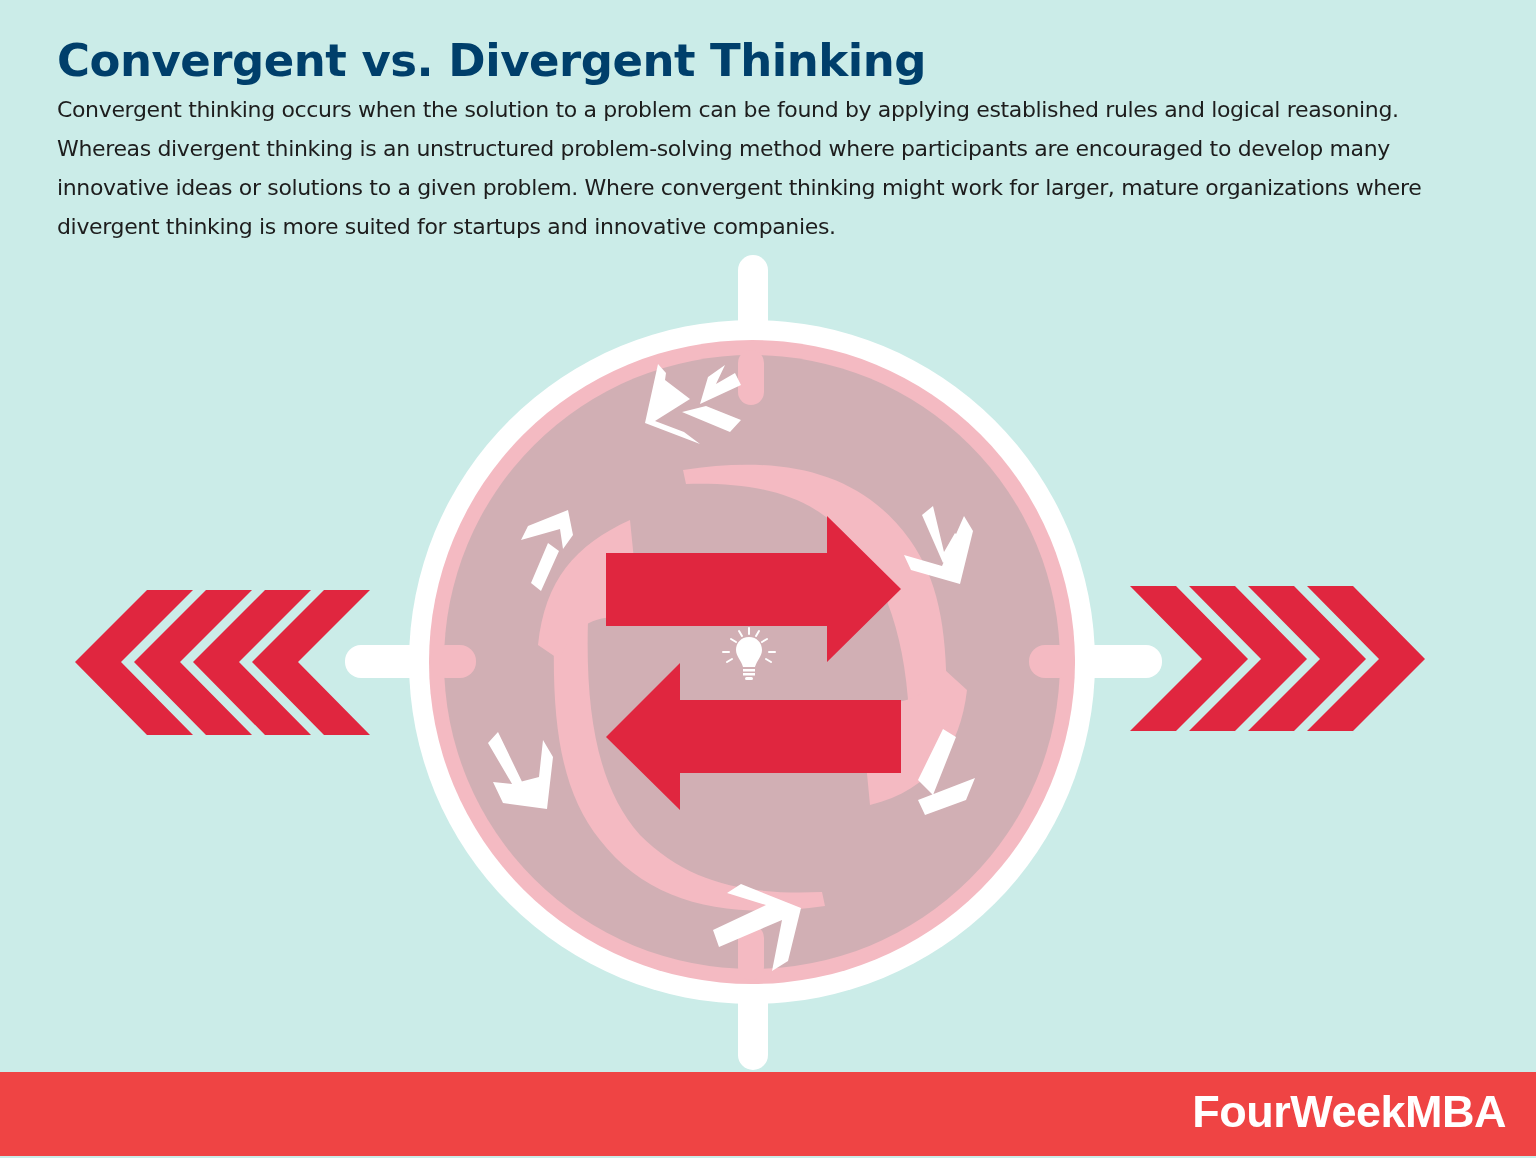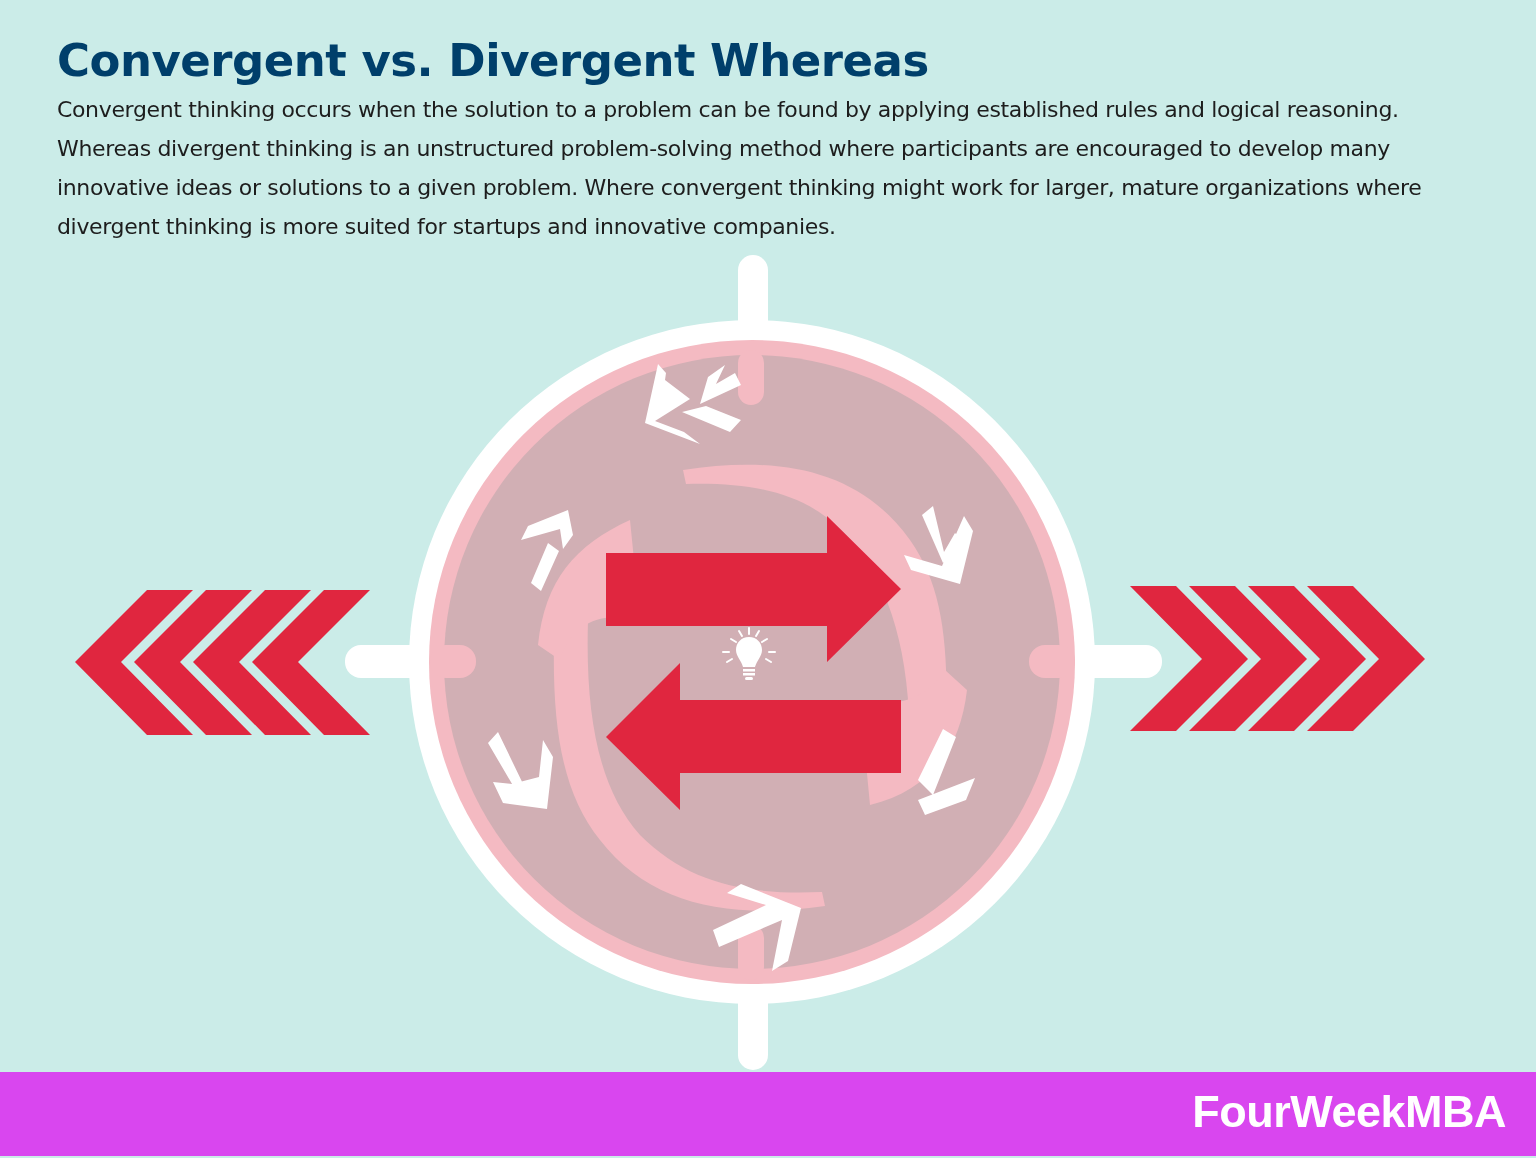--- a/index.html
+++ b/index.html
@@ -16,32 +16,32 @@
   }
   .desc {
     position: absolute; left: 57px; top: 90px; width: 1400px;
     font-family: "DejaVu Sans", sans-serif;
     font-size: 22px; line-height: 39px; color: #1d1d1d; margin: 0;
     letter-spacing: -0.35px;
   }
   .graphic { position: absolute; left: 0; top: 0; }
   .footer {
     position: absolute; left: 0; top: 1072px; width: 1536px; height: 84px;
-    background: #d946ef;
+    background: #ef4444;
   }
   .brand {
     position: absolute; right: 30px; top: 14px;
     font-family: "Liberation Sans", sans-serif; font-weight: bold;
     font-size: 45px; color: #ffffff; letter-spacing: -0.5px;
   }
 </style>
 </head>
 <body>
 
-<h1 class="title">Convergent vs. Divergent Whereas</h1>
+<h1 class="title">Convergent vs. Divergent Thinking</h1>
 <p class="desc">Convergent thinking occurs when the solution to a problem can be found by applying established rules and logical reasoning. Whereas divergent thinking is an unstructured problem-solving method where participants are encouraged to develop many innovative ideas or solutions to a given problem. Where convergent thinking might work for larger, mature organizations where divergent thinking is more suited for startups and innovative companies.</p>
 
 <svg class="graphic" width="1536" height="1158" viewBox="0 0 1536 1158">
 
   <g fill="#e0263f">
     <polygon points="75,662 147,590 193,590 121,662 193,735 147,735"></polygon>
     <polygon points="134,662 206,590 252,590 180,662 252,735 206,735"></polygon>
     <polygon points="193,662 265,590 311,590 239,662 311,735 265,735"></polygon>
     <polygon points="252,662 324,590 370,590 298,662 370,735 324,735"></polygon>
   </g>

